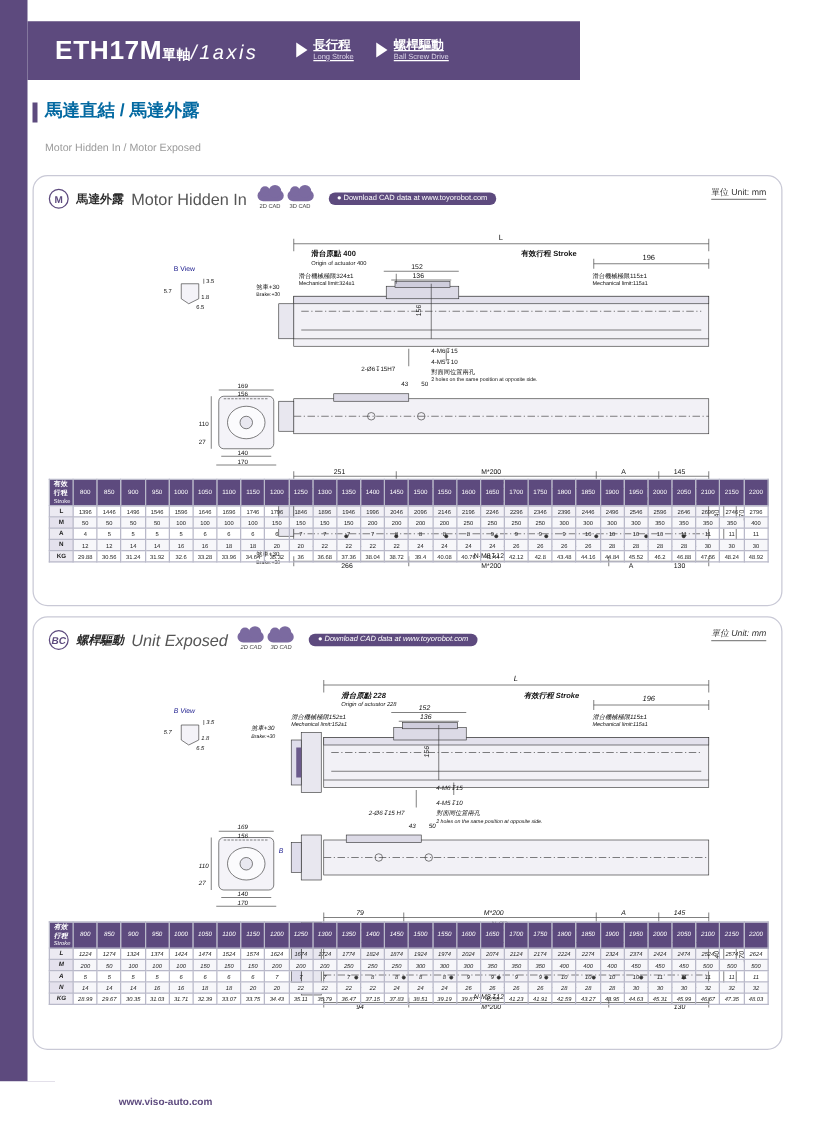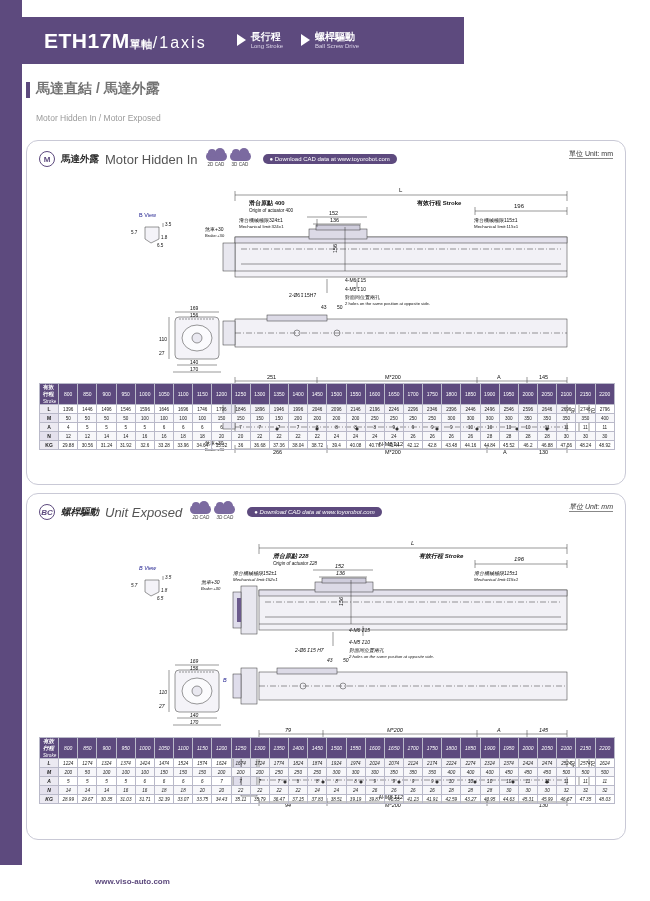--- a/index.html
+++ b/index.html
@@ -24,37 +24,37 @@
   .header {
     position:absolute; left:22px; top:17px; width:442px; height:47px;
     background:#5d4a7e; color:#fff;
     display:flex; align-items:center;
   }
   .header .title {
     margin-left:22px; font-size:21px; font-weight:bold; letter-spacing:.5px;
     white-space:nowrap;
   }
   .header .title .small { font-size:11px; font-weight:bold; }
-  .header .title .thin { font-size:16px; font-weight:normal; letter-spacing:2px; }
+  .header .title .thin { font-size:16px; font-weight:normal; letter-spacing:2px;font-style:italic; }
   .header-feats { display:flex; align-items:center; margin-left:30px; gap:18px; }
   .feat { display:flex; align-items:center; gap:5px; }
   .feat .tri {
     width:0;height:0;border-left:9px solid #fff;
     border-top:6px solid transparent;border-bottom:6px solid transparent;
   }
-  .feat .ftxt { line-height:1.05; }
+  .feat .ftxt { line-height:1.05;text-decoration:underline; }
   .feat .ftxt .cn { font-size:10px; font-weight:bold; }
   .feat .ftxt .en { font-size:6px; color:#dcd4e8; }
 
   
   .sect-title { position:absolute; left:36px; top:80px; }
   .sect-title .bar {
     position:absolute; left:-10px; top:2px; width:4px; height:16px; background:#5d4a7e;
   }
-  .sect-title .cn { font-size:14px; font-weight:bold; color:#737373; }
+  .sect-title .cn { font-size:14px; font-weight:bold; color:#0369a1; }
   .sect-title .en { font-size:8.5px; color:#9a9a9a; margin-top:15px; }
 
   
   .panel {
     position:absolute; left:26px; width:600px;
     border:1px solid #c9c9d6; border-radius:12px; background:#fff;
   }
   #panel-top { top:140px; height:345px; }
   #panel-bottom { top:493px; height:347px;font-style:italic; }
 

